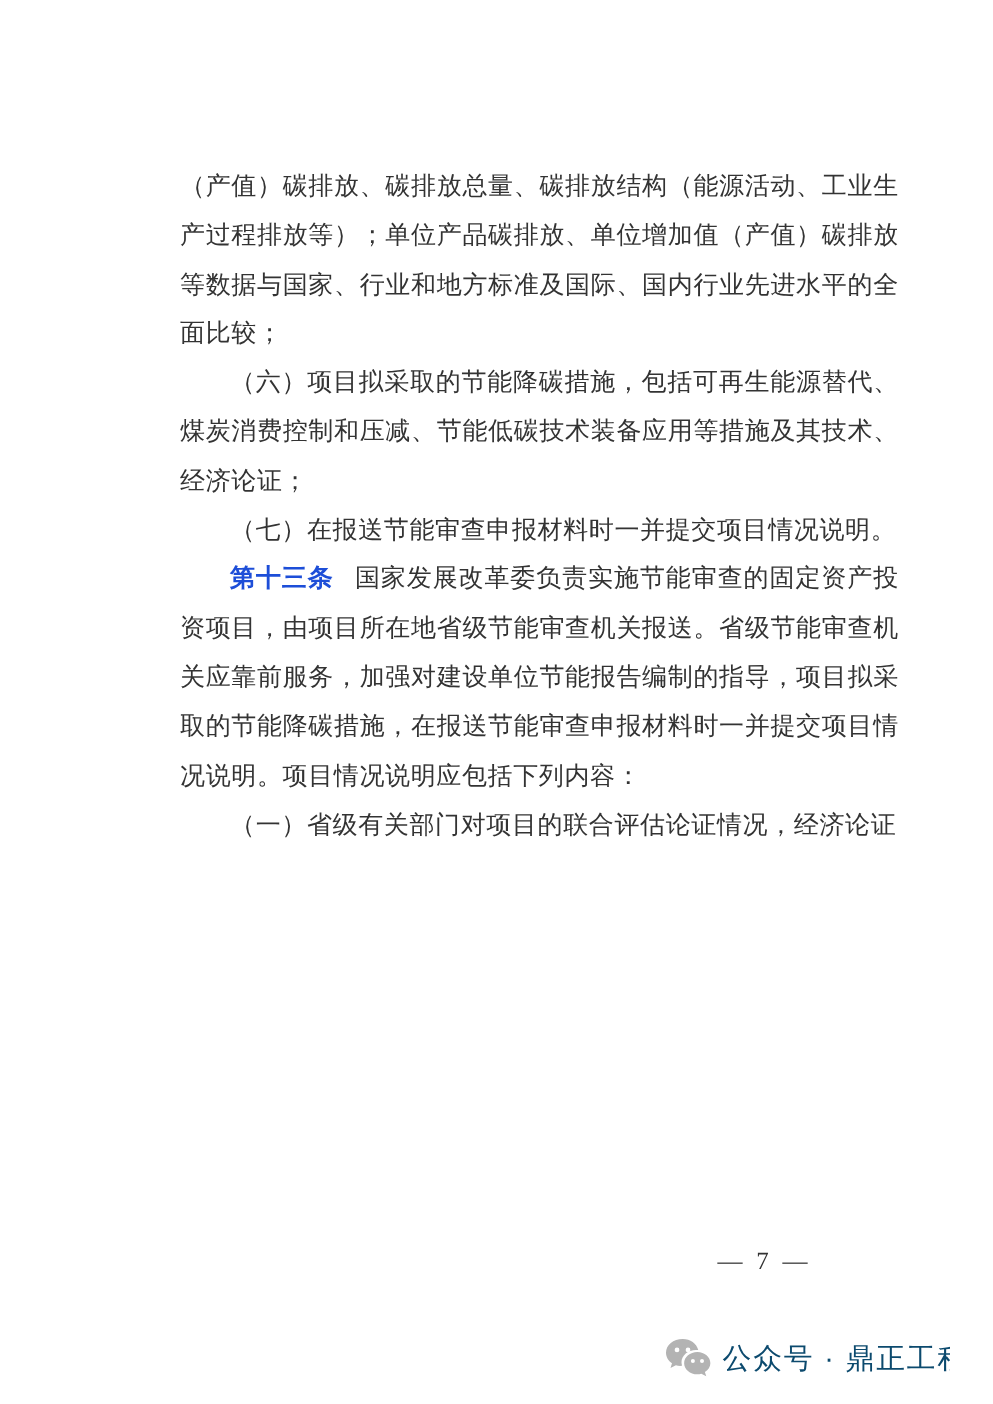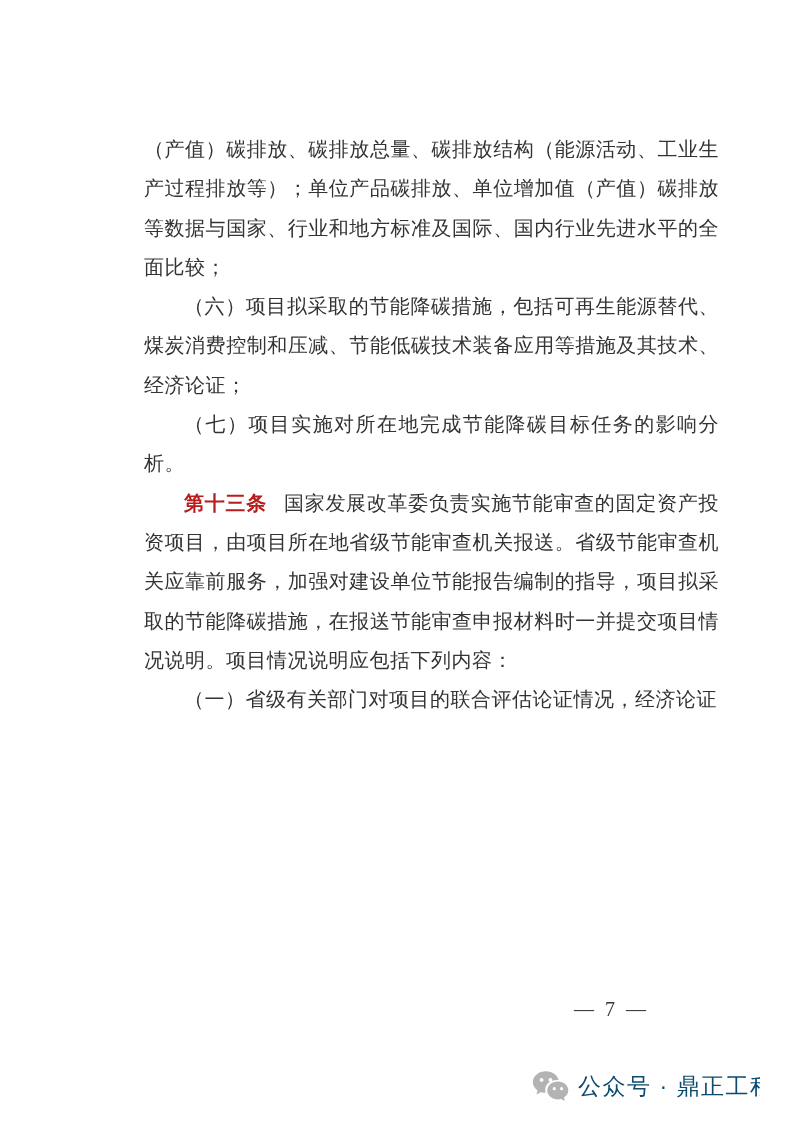--- a/index.html
+++ b/index.html
@@ -30,21 +30,21 @@
   }
   .para {
     margin: 0;
     padding: 0;
   }
   .para.indent {
     text-indent: 2em;
   }
   .lead {
     font-weight: 700;
-    color: #b91c1c;
+    color: #1d4ed8;
     margin-right: 0.85em;
   }
   .page-number {
     position: absolute;
     top: 995px;
     right: 111px;
     font-size: 20px;
     line-height: 28px;
     color: #333333;
     letter-spacing: 3px;
@@ -74,21 +74,21 @@
   }
 </style>
 </head>
 <body>
 
 <div class="page">
 
   <div class="text-block">
     <p class="para">（产值）碳排放、碳排放总量、碳排放结构（能源活动、工业生产过程排放等）；单位产品碳排放、单位增加值（产值）碳排放等数据与国家、行业和地方标准及国际、国内行业先进水平的全面比较；</p>
     <p class="para indent">（六）项目拟采取的节能降碳措施，包括可再生能源替代、煤炭消费控制和压减、节能低碳技术装备应用等措施及其技术、经济论证；</p>
-    <p class="para indent">（七）项目实施对所在地完成节能降碳目标任务的影响分析。</p>
+    <p class="para indent">（七）在报送节能审查申报材料时一并提交项目情况说明。</p>
     <p class="para indent"><span class="lead">第十三条</span><span>国家发展改革委负责实施节能审查的固定资产投资项目，由项目所在地省级节能审查机关报送。省级节能审查机关应靠前服务，加强对建设单位节能报告编制的指导，项目拟采取的节能降碳措施，在报送节能审查申报材料时一并提交项目情况说明。项目情况说明应包括下列内容：</span></p>
     <p class="para indent">（一）省级有关部门对项目的联合评估论证情况，经济论证</p>
   </div>
 
   <div class="page-number">— 7 —</div>
 
   <div class="footer-brand">
     <span>
       <svg class="wechat-icon-svg" viewBox="0 0 37 33" xmlns="http://www.w3.org/2000/svg" aria-hidden="true">
 

